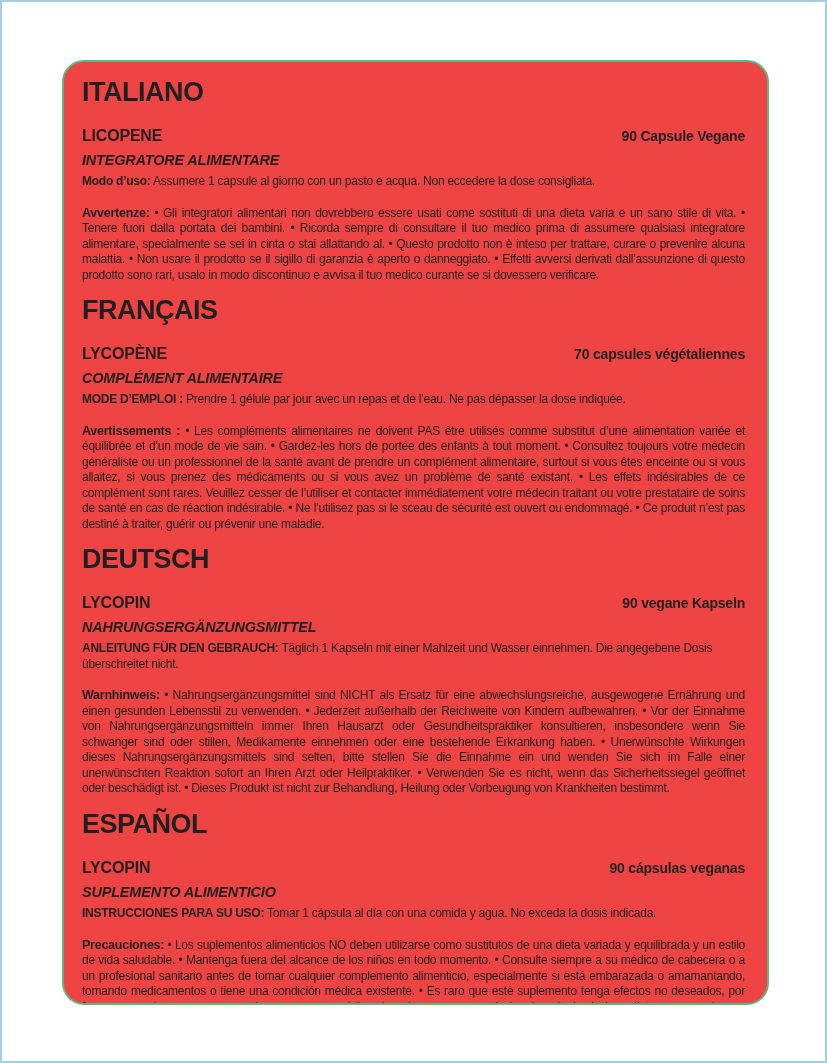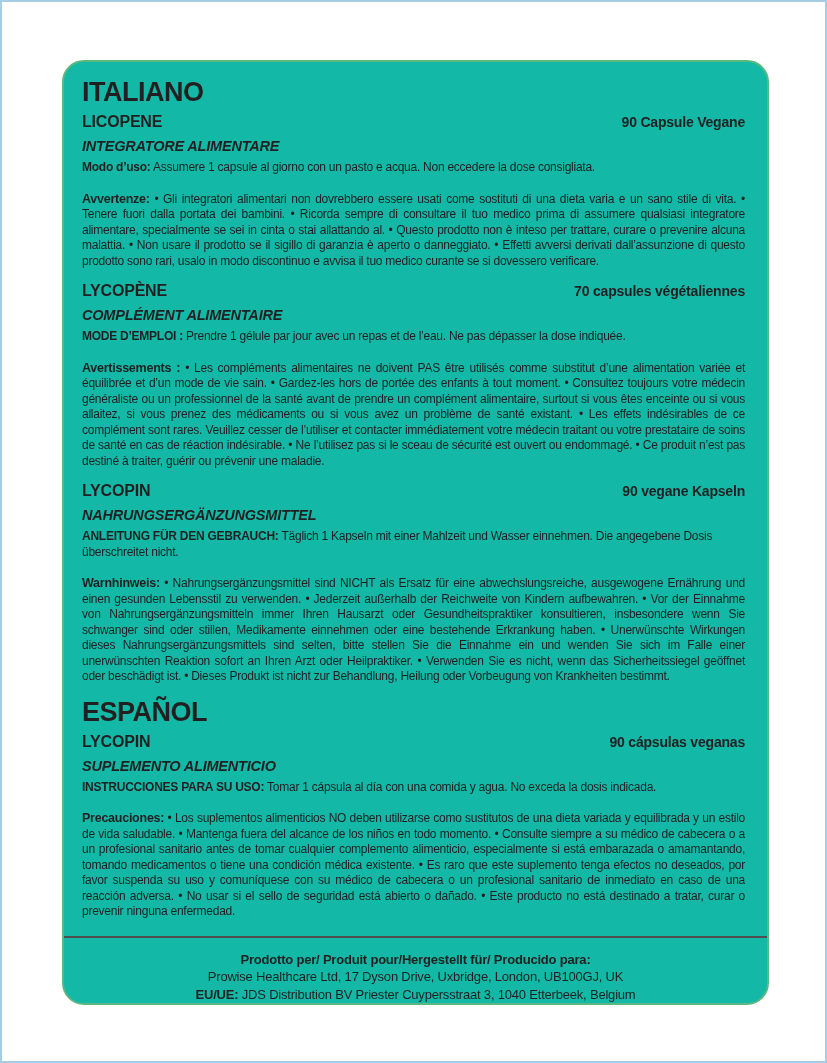--- a/index.html
+++ b/index.html
@@ -18,38 +18,38 @@
   }
   .label-box {
     position: absolute;
     left: 60px; top: 58px;
     width: 707px; height: 945px;
     border: 2px solid #5bb881;
     border-radius: 22px;
     display: flex;
     flex-direction: column;
     overflow: hidden;
-    background: #14b8a6;
+    background: #ef4444;
   }
   .label-content {
     padding: 16px 22px 0 18px;
     flex: 0 0 auto;
   }
   .section { margin-bottom: 13px; }
   .lang-heading {
     font-size: 27px;
     font-weight: 800;
     letter-spacing: -0.5px;
     line-height: 1.08;
   }
   .product-row {
     display: flex;
     justify-content: space-between;
     align-items: baseline;
-    margin-top: 6px;
+    margin-top: 20px;
     gap: 29px;
   }
   .product-name {
     font-size: 16px;
     font-weight: 700;
     letter-spacing: -0.2px;
   }
   .count {
     font-size: 14px;
     font-weight: 700;
@@ -100,36 +100,38 @@
           <span class="lbl">Modo d’uso:</span>
           <span>Assumere 1 capsule al giorno con un pasto e acqua. Non eccedere la dose consigliata.</span>
         </div>
         <div class="warning">
           <span class="lbl">Avvertenze:</span>
           <span>• Gli integratori alimentari non dovrebbero essere usati come sostituti di una dieta varia e un sano stile di vita. • Tenere fuori dalla portata dei bambini. • Ricorda sempre di consultare il tuo medico prima di assumere qualsiasi integratore alimentare, specialmente se sei in cinta o stai allattando al. • Questo prodotto non è inteso per trattare, curare o prevenire alcuna malattia. • Non usare il prodotto se il sigillo di garanzia è aperto o danneggiato. • Effetti avversi derivati dall’assunzione di questo prodotto sono rari, usalo in modo discontinuo e avvisa il tuo medico curante se si dovessero verificare.</span>
         </div>
       </div>
 
       <div class="section">
+        <div class="lang-heading">FRANÇAIS</div>
         <div class="product-row">
           <span class="product-name">LYCOPÈNE</span>
           <span class="count">70 capsules végétaliennes</span>
         </div>
         <div class="category">COMPLÉMENT ALIMENTAIRE</div>
         <div class="usage">
           <span class="lbl">MODE D’EMPLOI :</span>
           <span>Prendre 1 gélule par jour avec un repas et de l’eau. Ne pas dépasser la dose indiquée.</span>
         </div>
         <div class="warning">
           <span class="lbl">Avertissements :</span>
           <span>• Les compléments alimentaires ne doivent PAS être utilisés comme substitut d’une alimentation variée et équilibrée et d’un mode de vie sain. • Gardez-les hors de portée des enfants à tout moment. • Consultez toujours votre médecin généraliste ou un professionnel de la santé avant de prendre un complément alimentaire, surtout si vous êtes enceinte ou si vous allaitez, si vous prenez des médicaments ou si vous avez un problème de santé existant. • Les effets indésirables de ce complément sont rares. Veuillez cesser de l’utiliser et contacter immédiatement votre médecin traitant ou votre prestataire de soins de santé en cas de réaction indésirable. • Ne l’utilisez pas si le sceau de sécurité est ouvert ou endommagé. • Ce produit n’est pas destiné à traiter, guérir ou prévenir une maladie.</span>
         </div>
       </div>
 
       <div class="section">
+        <div class="lang-heading">DEUTSCH</div>
         <div class="product-row">
           <span class="product-name">LYCOPIN</span>
           <span class="count">90 vegane Kapseln</span>
         </div>
         <div class="category">NAHRUNGSERGÄNZUNGSMITTEL</div>
         <div class="usage">
           <span class="lbl">ANLEITUNG FÜR DEN GEBRAUCH:</span>
           <span>Täglich 1 Kapseln mit einer Mahlzeit und Wasser einnehmen. Die angegebene Dosis überschreitet nicht.</span>
         </div>
         <div class="warning">

